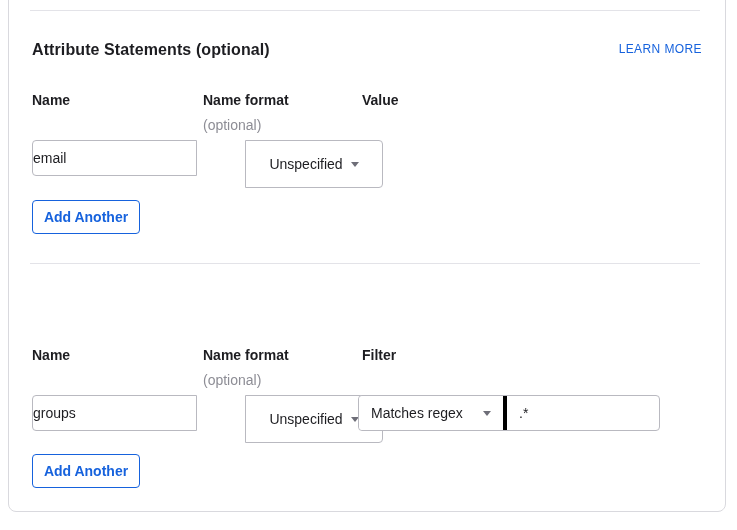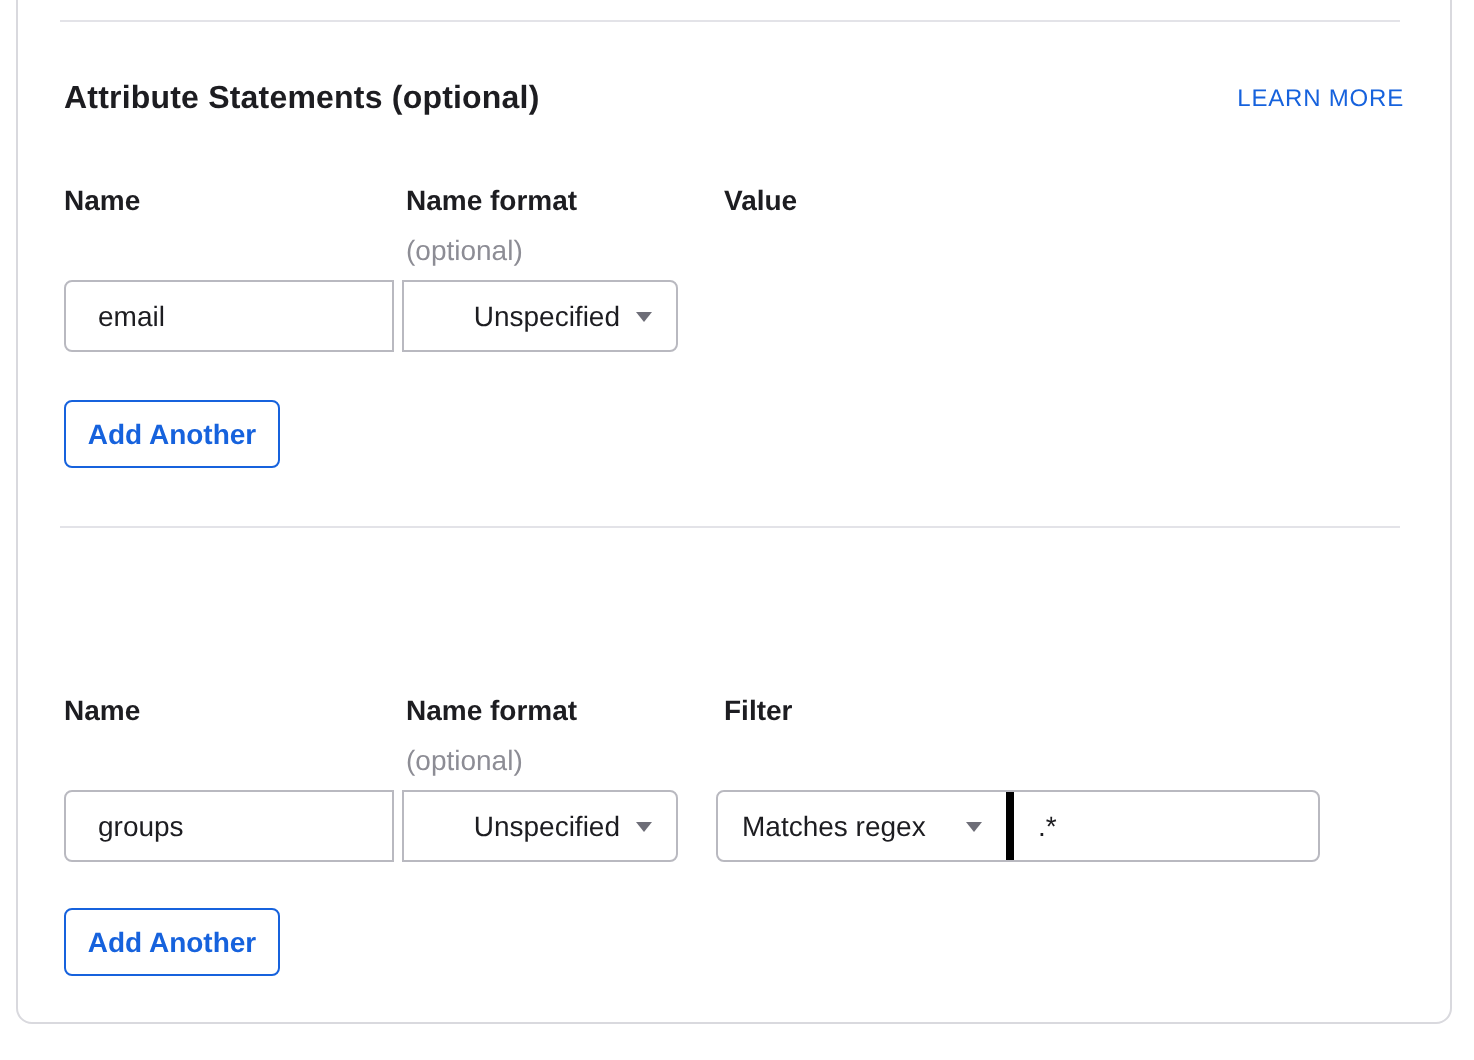--- a/index.html
+++ b/index.html
@@ -19,27 +19,27 @@
   }
   .learn-more{
     position:absolute;right:35px;top:42px;font-size:12px;color:#1662dd;
     text-decoration:none;letter-spacing:.4px;font-weight:400;cursor:pointer;
   }
   .col-label{position:absolute;font-size:14px;font-weight:700;color:#1d1d21;}
   .col-note{position:absolute;font-size:14px;font-weight:400;color:#8d8d95;}
   .text-input{
     position:absolute;height:36px;border:1px solid #b9b9c0;background:#fff;
     font-family:"Liberation Sans",sans-serif;font-size:14px;color:#1d1d21;
-    padding:0 16px;box-sizing:border-box;border-radius:4px 0 0 4px;outline:none;
+    padding:0 0;box-sizing:border-box;border-radius:4px 0 0 4px;outline:none;
   }
   .select{
-    position:absolute;height:36px;border:1px solid #b9b9c0;background:#fff;
+    position:absolute;height:48px;border:1px solid #b9b9c0;background:#fff;
     border-radius:0 4px 4px 0;box-sizing:border-box;display:flex;
-    align-items:center;justify-content:flex-end;padding:0 12px;
-    font-size:14px;color:#1d1d21;cursor:pointer;
+    align-items:center;justify-content:center;padding:0 12px;
+    font-size:14px;color:#1d1d21;cursor:pointer;margin-left:44px;
   }
   .caret{
     width:0;height:0;border-left:4px solid transparent;
     border-right:4px solid transparent;border-top:5px solid #6e6e78;
     flex:0 0 auto;margin-left:8px;
   }
   .combo{
     position:absolute;height:36px;border:1px solid #b9b9c0;border-radius:4px;
     background:#fff;box-sizing:border-box;display:flex;align-items:stretch;
   }

